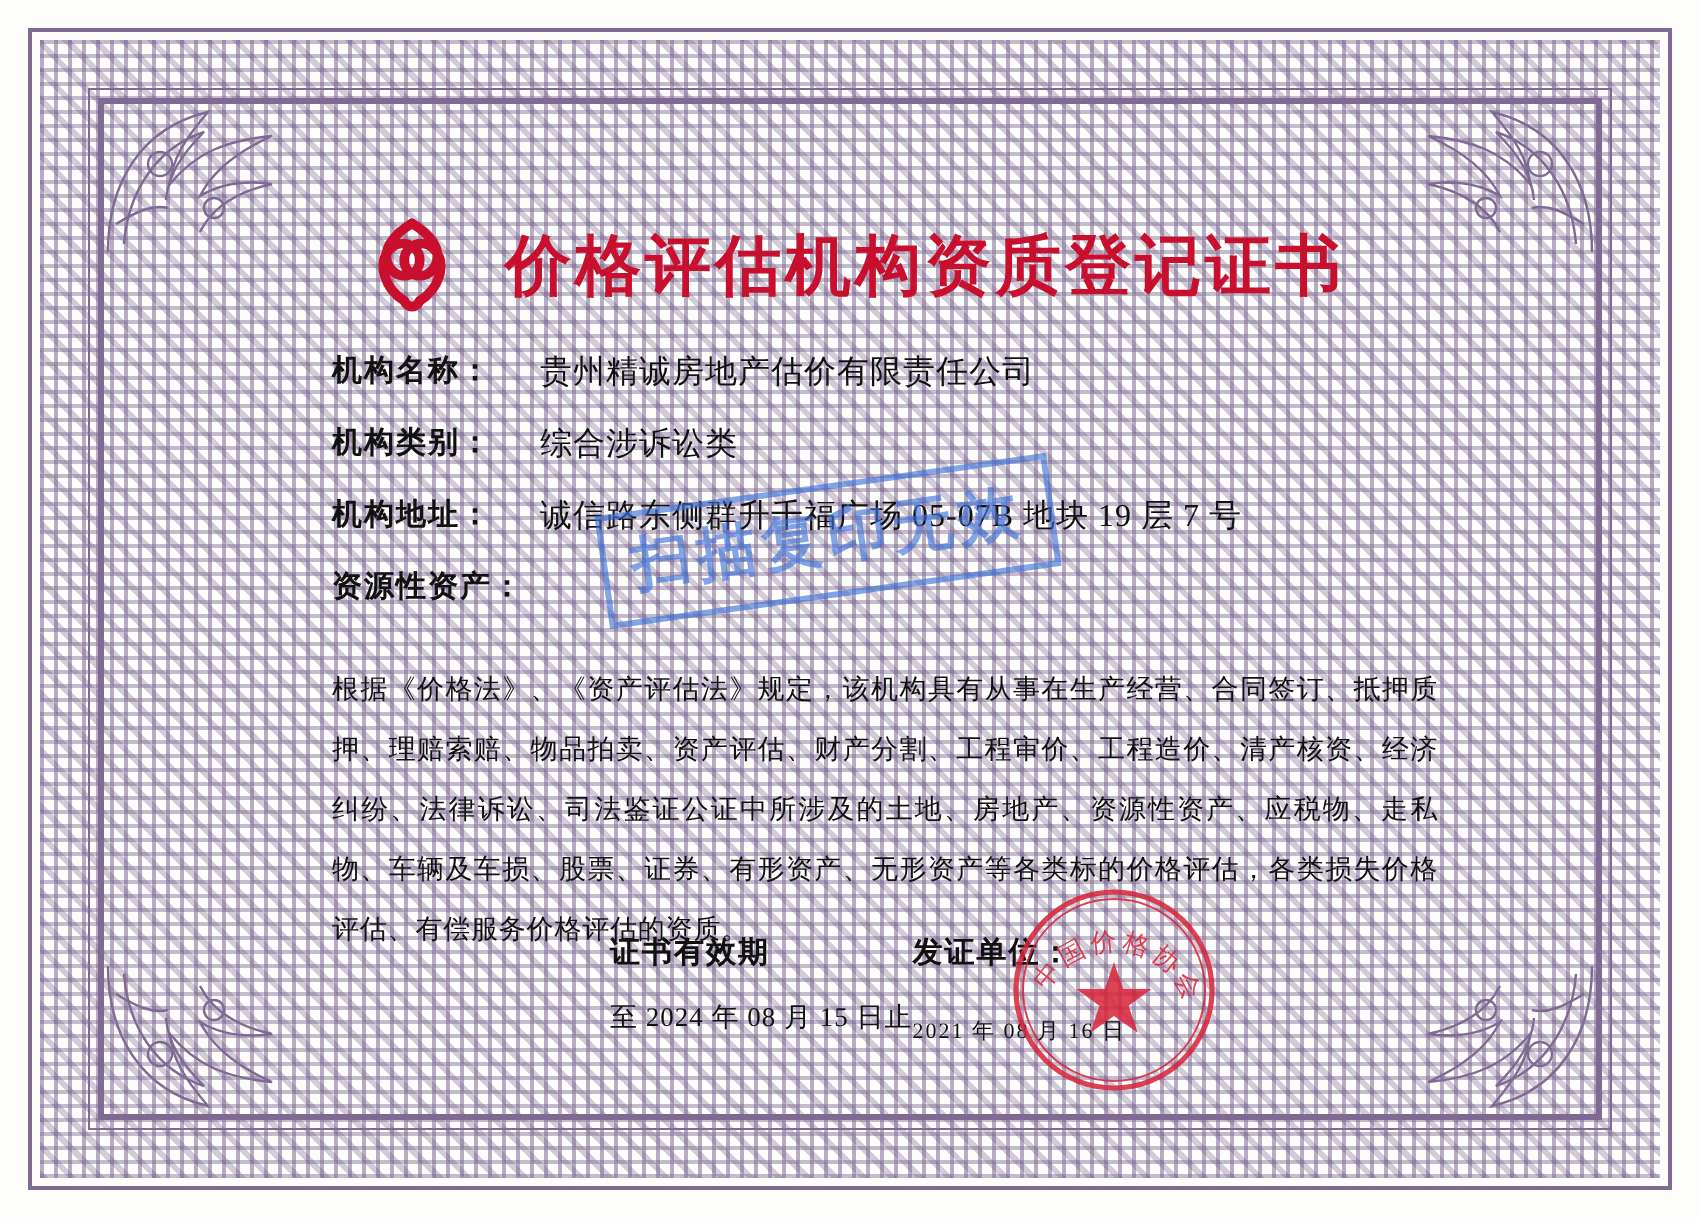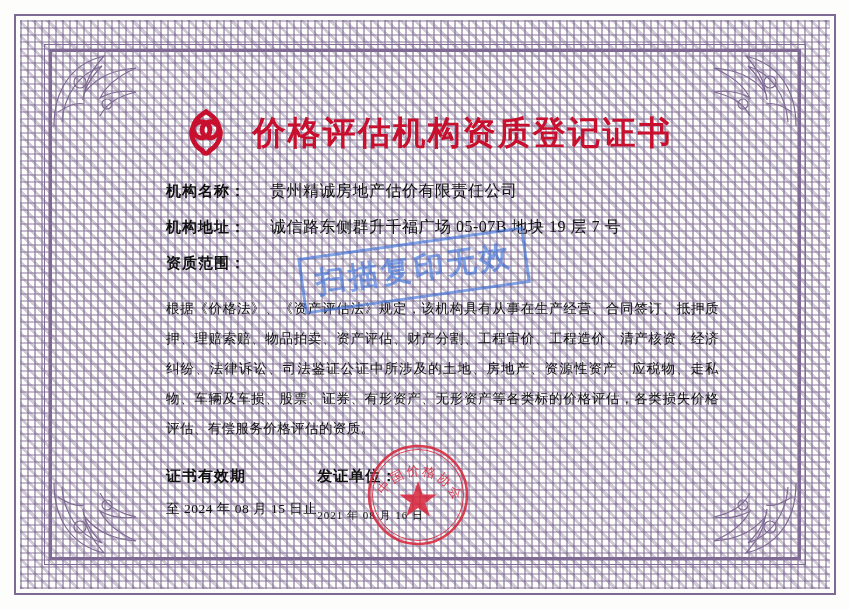--- a/index.html
+++ b/index.html
@@ -122,21 +122,21 @@
   }
   .cert-no-label { letter-spacing: 1px; }
   .cert-no-value { margin-left: 8px; letter-spacing: 0.5px; }
 
   .fields {
     margin-top: 14px;
     padding-left: 58px;
   }
   .field-row {
     display: flex;
-    align-items: center;
+    align-items: flex-start;
     min-height: 30px;
     margin-bottom: 6px;
   }
   .field-label {
     width: 104px;
     flex: 0 0 104px;
     font-size: 15px;
     font-weight: bold;
     color: #111;
     letter-spacing: 1px;
@@ -160,21 +160,21 @@
   }
 
   .footer {
     position: absolute;
     left: 48px;
     right: 48px;
     bottom: 26px;
   }
   .footer-inner {
     display: flex;
-    justify-content: flex-start;
+    justify-content: center;
     align-items: flex-start;
   }
   .footer-left { padding-left: 58px; }
   .footer-right { position: relative; padding-right: 40px; text-align: left; }
   .footer-label {
     font-size: 15px;
     font-weight: bold;
     color: #111;
     letter-spacing: 1px;
   }
@@ -285,27 +285,33 @@
 
     <div class="fields">
       <div class="field-row">
         <span class="field-label">
           <span>机构名称</span><span class="field-colon">：</span>
         </span>
         <span class="field-value">贵州精诚房地产估价有限责任公司</span>
       </div>
       <div class="field-row">
         <span class="field-label">
+          <span>机构类别</span><span class="field-colon">：</span>
+        </span>
+        <span class="field-value">综合涉诉讼类</span>
+      </div>
+      <div class="field-row">
+        <span class="field-label">
           <span>机构地址</span><span class="field-colon">：</span>
         </span>
         <span class="field-value">诚信路东侧群升千福广场 05-07B 地块 19 层 7 号</span>
       </div>
       <div class="field-row">
         <span class="field-label">
-          <span>资质范围</span><span class="field-colon">：</span>
+          <span>资源性资产</span><span class="field-colon">：</span>
         </span>
         <span class="field-value"></span>
       </div>
     </div>
 
     <div class="body-text">根据《价格法》、《资产评估法》规定，该机构具有从事在生产经营、合同签订、抵押质押、理赔索赔、物品拍卖、资产评估、财产分割、工程审价、工程造价、清产核资、经济纠纷、法律诉讼、司法鉴证公证中所涉及的土地、房地产、资源性资产、应税物、走私物、车辆及车损、股票、证券、有形资产、无形资产等各类标的价格评估，各类损失价格评估、有偿服务价格评估的资质。</div>
 
     <div class="footer">
       <div class="footer-inner">
         <div class="footer-left">

